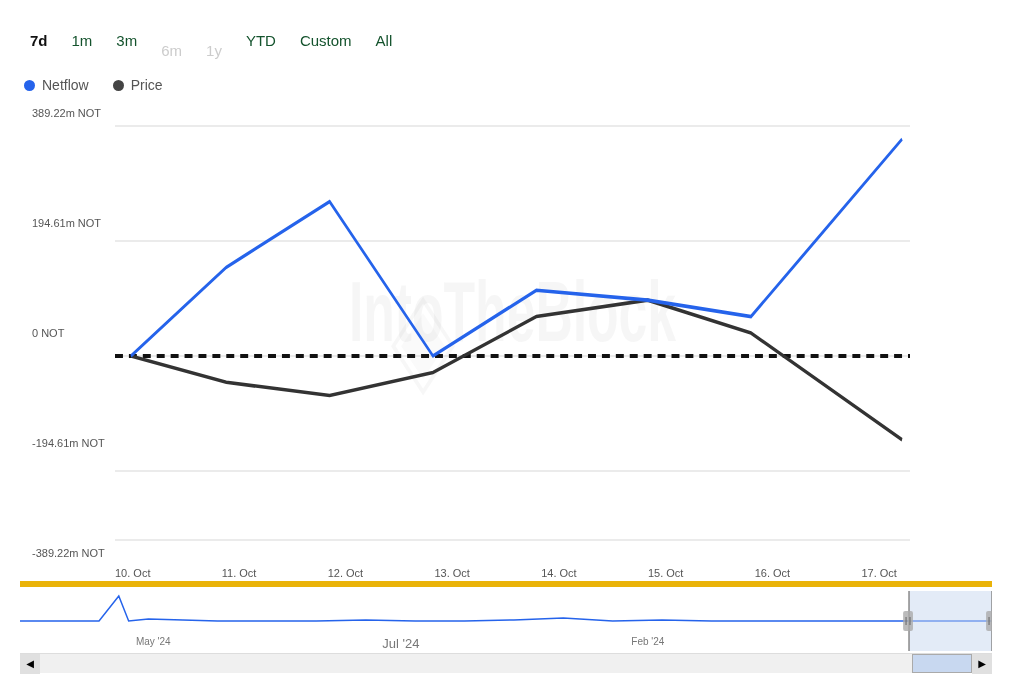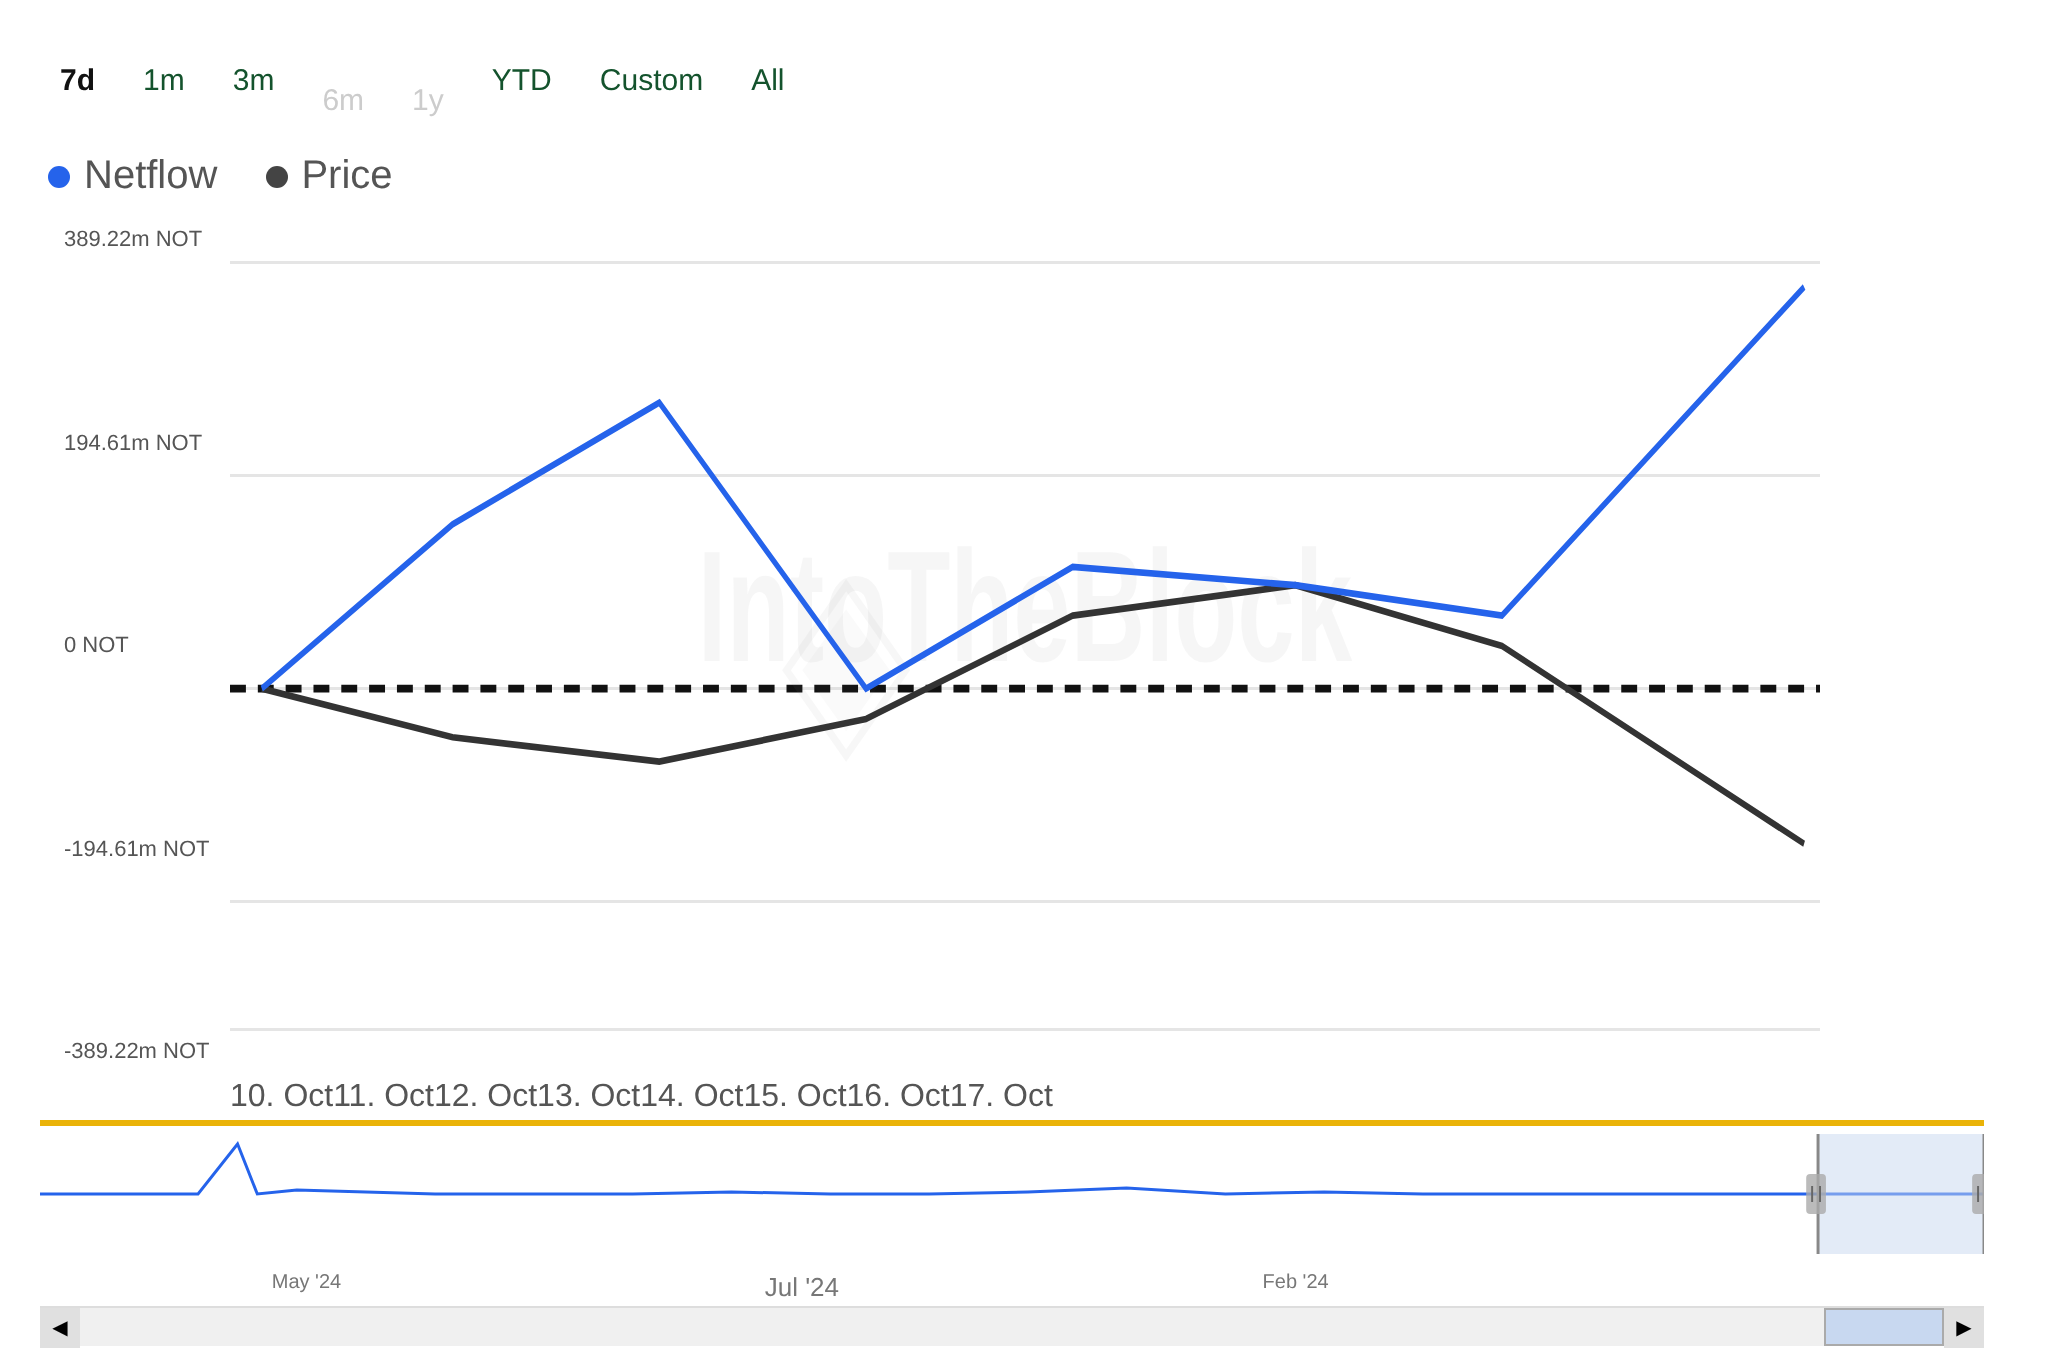--- a/index.html
+++ b/index.html
@@ -58,42 +58,42 @@
       gap: 7px;
       font-size: 14px;
     }
     .legend-dot {
       width: 11px;
       height: 11px;
       border-radius: 50%;
     }
     .legend-dot.blue { background: #2563eb; }
     .legend-dot.dark { background: #444; }
-    .legend-label { color: #555; font-size: 20px; }
+    .legend-label { color: #555; font-size: 14px; }
 
     
     .chart-wrapper {
       flex: 1;
       position: relative;
       display: flex;
       flex-direction: column;
     }
     .main-chart {
       flex: 1;
       position: relative;
       overflow: hidden;
     }
     .chart-svg-container {
       position: absolute;
       top: 0; left: 0; right: 0; bottom: 0;
     }
     
     .mini-chart {
-      height: 93px;
-      border-top: 3px solid #eab308;
+      height: 72px;
+      border-top: 6px solid #eab308;
       position: relative;
       background: #fff;
       margin-top: 2px;
     }
     
     .scroll-bar {
       height: 20px;
       background: #f0f0f0;
       border-top: 1px solid #ddd;
       display: flex;
@@ -158,22 +158,23 @@
       text-align: right;
     }
     .y-label-right {
       font-size: 11px;
       color: #555;
       text-align: right;
     }
     
     .x-axis {
       display: flex;
+      justify-content: space-between;
       padding: 4px 95px 0 95px;
-      font-size: 16px;
+      font-size: 11px;
       color: #555;
     }
   </style>
 </head>
 <body>
 
 <div class="container">
 
   <div class="time-range">
     <button class="time-btn active">7d</button>

